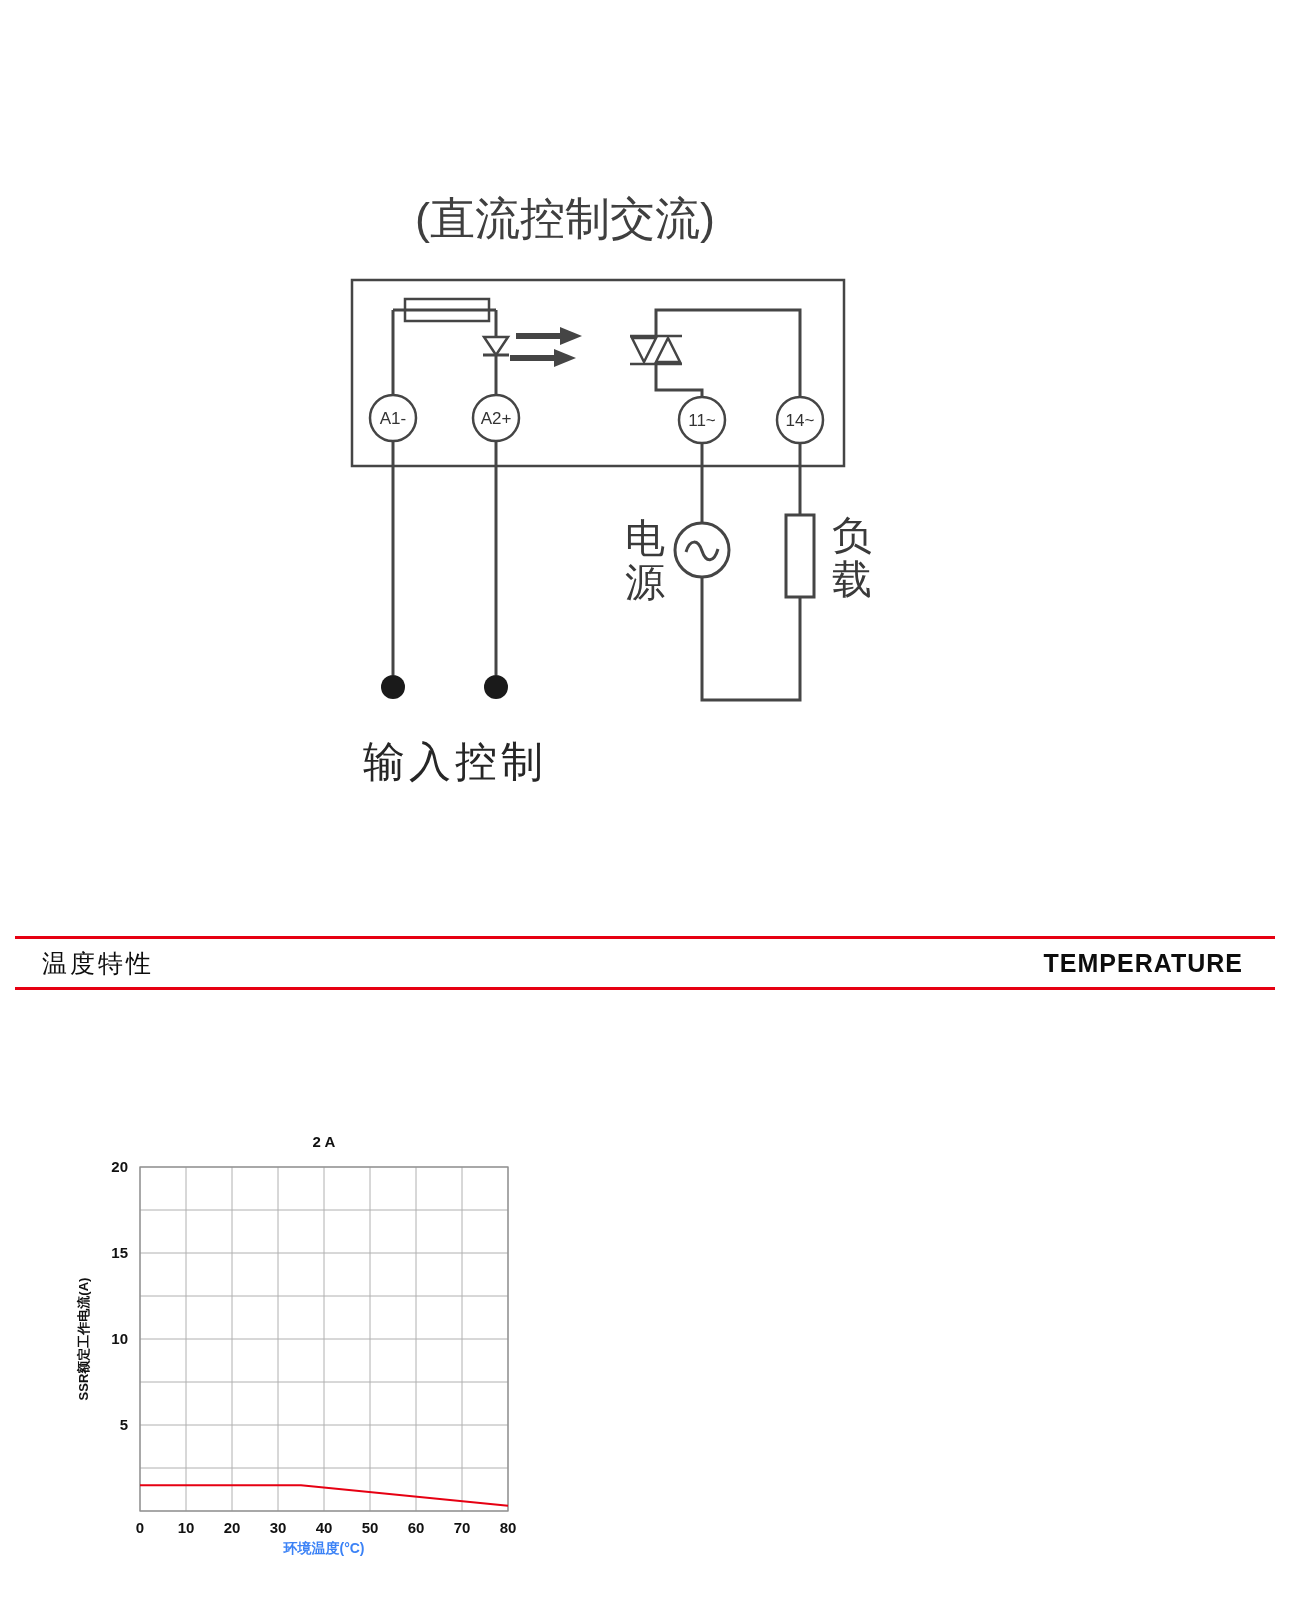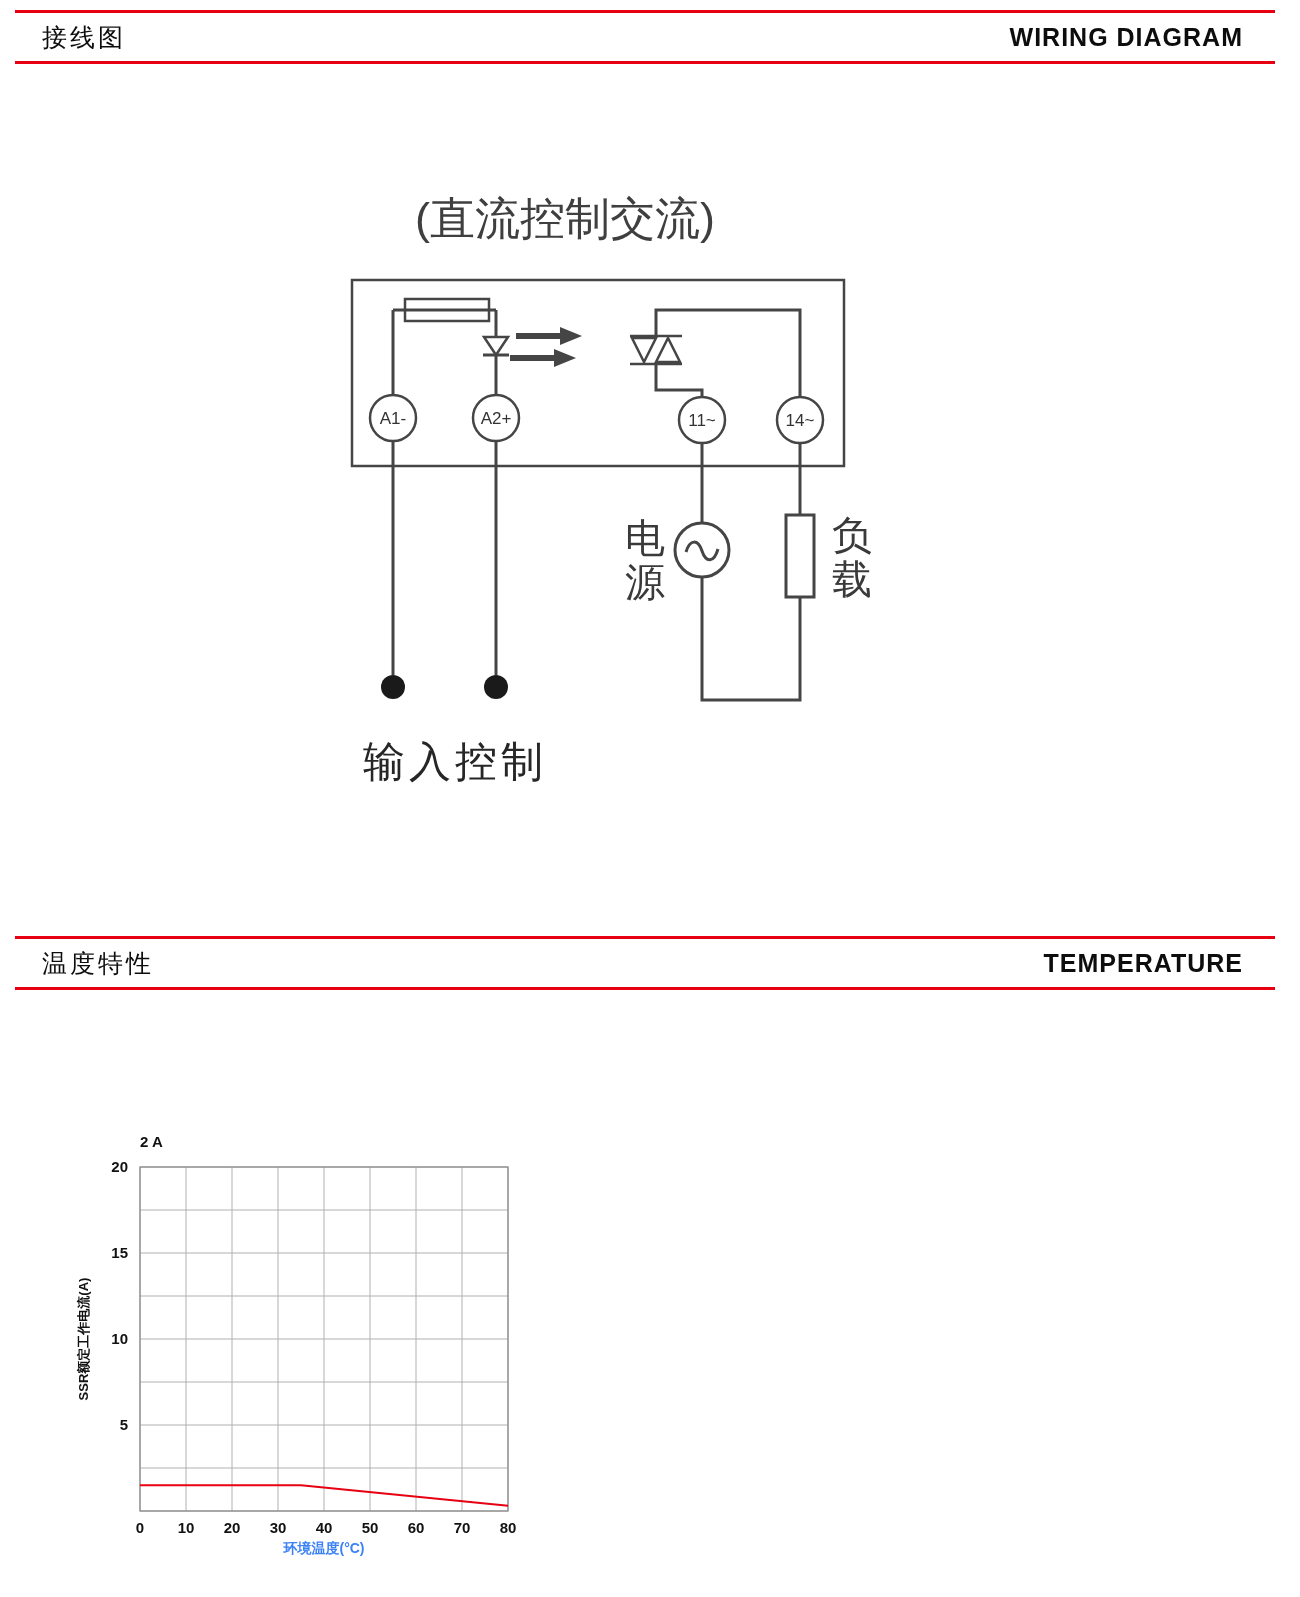--- a/index.html
+++ b/index.html
@@ -14,40 +14,32 @@
   .head-row .en{font-size:25px;font-weight:bold;color:#0d0d0d;letter-spacing:1px}
   
   .diagram-svg{position:absolute;left:0;top:0}
   .dg-title{font-size:45px;fill:#3f3f3f;text-anchor:middle}
   .dg-term{font-size:17px;fill:#333;text-anchor:middle}
   .dg-cjk{font-size:40px;fill:#3a3a3a;text-anchor:middle}
   .dg-input{font-size:42px;fill:#262626;text-anchor:middle;letter-spacing:4px}
   
   #temp-chart{position:absolute;left:0;top:1130px}
   .tick{font:700 15px "Liberation Sans","DejaVu Sans",sans-serif;fill:#111}
-  .chart-title{position:absolute;left:140px;top:1133px;width:368px;
+  .chart-title{position:absolute;left:140px;top:1133px;width:368px;text-align:center;
                font-size:15px;font-weight:700;color:#111}
   .chart-ylabel{position:absolute;left:84px;top:1339px;transform:translate(-50%,-50%) rotate(-90deg);
                 white-space:nowrap;font-size:13px;font-weight:700;color:#111}
   .chart-xlabel{position:absolute;left:140px;top:1540px;width:368px;text-align:center;
                 font-size:14px;font-weight:700;color:#3b82f6}
 </style>
 </head>
 <body>
 
 <div class="page">
 
-  <header class="sec-head" style="top:10px">
-    <div class="red-line"></div>
-    <div class="head-row">
-      <span class="cn">接线图</span>
-      <span class="en">WIRING DIAGRAM</span>
-    </div>
-    <div class="red-line"></div>
-  </header>
 
   <svg class="diagram-svg" width="1300" height="930" viewBox="0 0 1300 930">
 
     <text x="565" y="234" class="dg-title">(直流控制交流)</text>
 
     <rect x="352" y="280" width="492" height="186" fill="none" stroke="#454545" stroke-width="2.5"></rect>
 
     <g stroke="#454545" stroke-width="3" fill="none">
       <path d="M393 395 V310"></path>
       <path d="M393 310 H496"></path>

